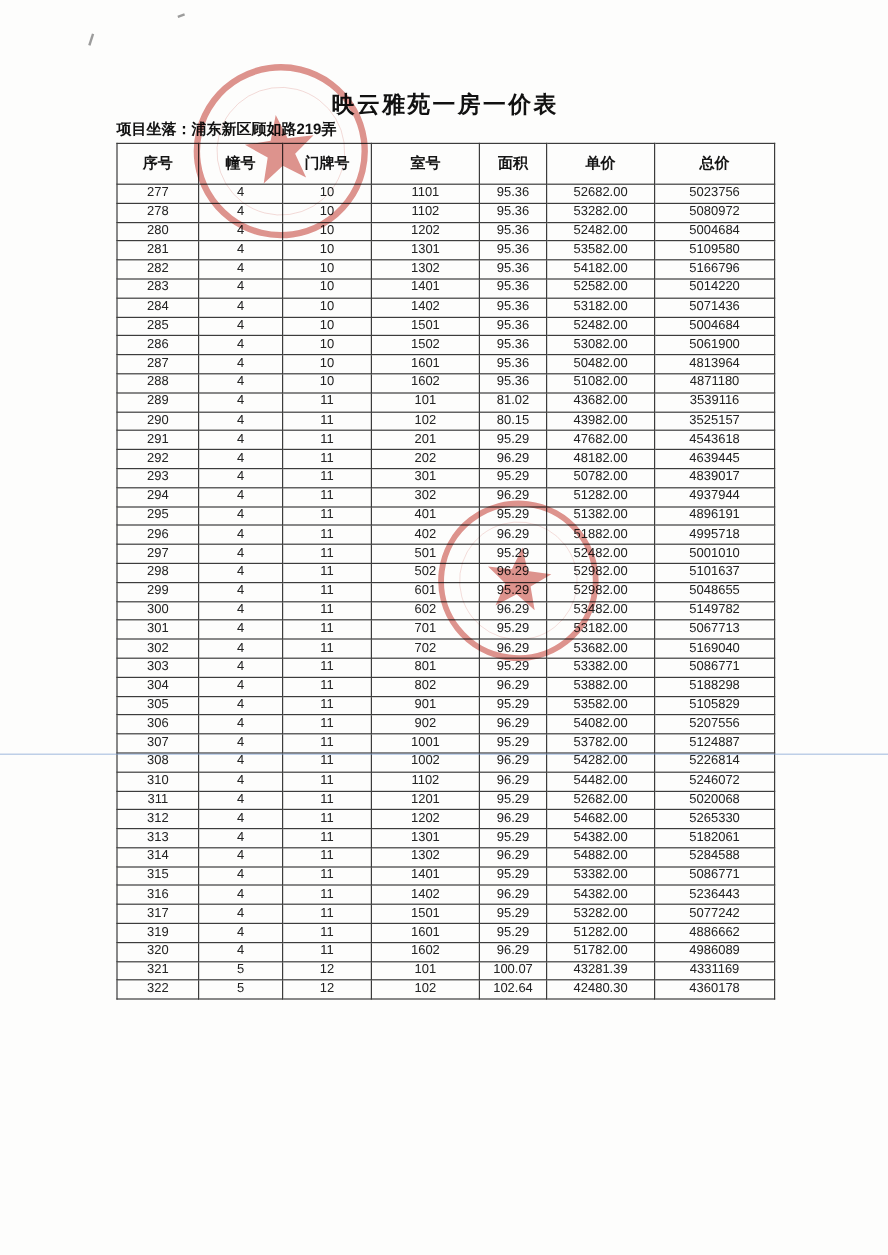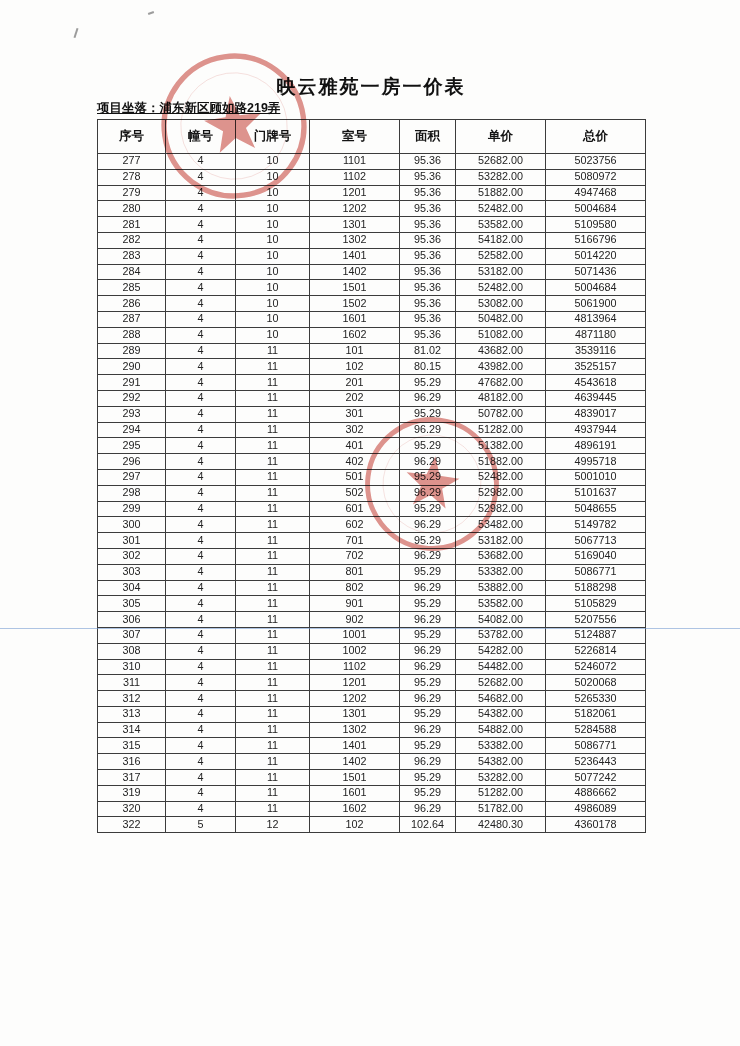--- a/index.html
+++ b/index.html
@@ -23,21 +23,20 @@
     font-weight: bold;
     letter-spacing: 2px;
     color: #111;
     font-family: "Liberation Sans", sans-serif;
   }
 
   .doc-subtitle {
     font-size: 12.5px;
     font-weight: bold;
     color: #111;
-    text-decoration: underline;
     margin-bottom: 2px;
     font-family: "Liberation Sans", sans-serif;
   }
 
   table.price-table {
     border-collapse: collapse;
     table-layout: fixed;
     width: 548px;
     font-family: Liberation Sans, sans-serif;
   }
@@ -141,29 +140,20 @@
           <tr>
             <td>278</td>
             <td>4</td>
             <td>10</td>
             <td>1102</td>
             <td>95.36</td>
             <td>53282.00</td>
             <td>5080972</td>
           </tr>
           <tr>
-            <td>279</td>
-            <td>4</td>
-            <td>10</td>
-            <td>1201</td>
-            <td>95.36</td>
-            <td>51882.00</td>
-            <td>4947468</td>
-          </tr>
-          <tr>
             <td>280</td>
             <td>4</td>
             <td>10</td>
             <td>1202</td>
             <td>95.36</td>
             <td>52482.00</td>
             <td>5004684</td>
           </tr>
           <tr>
             <td>281</td>
@@ -499,20 +489,29 @@
             <td>4886662</td>
           </tr>
           <tr>
             <td>320</td>
             <td>4</td>
             <td>11</td>
             <td>1602</td>
             <td>96.29</td>
             <td>51782.00</td>
             <td>4986089</td>
+          </tr>
+          <tr>
+            <td>321</td>
+            <td>5</td>
+            <td>12</td>
+            <td>101</td>
+            <td>100.07</td>
+            <td>43281.39</td>
+            <td>4331169</td>
           </tr>
           <tr>
             <td>322</td>
             <td>5</td>
             <td>12</td>
             <td>102</td>
             <td>102.64</td>
             <td>42480.30</td>
             <td>4360178</td>
           </tr>

